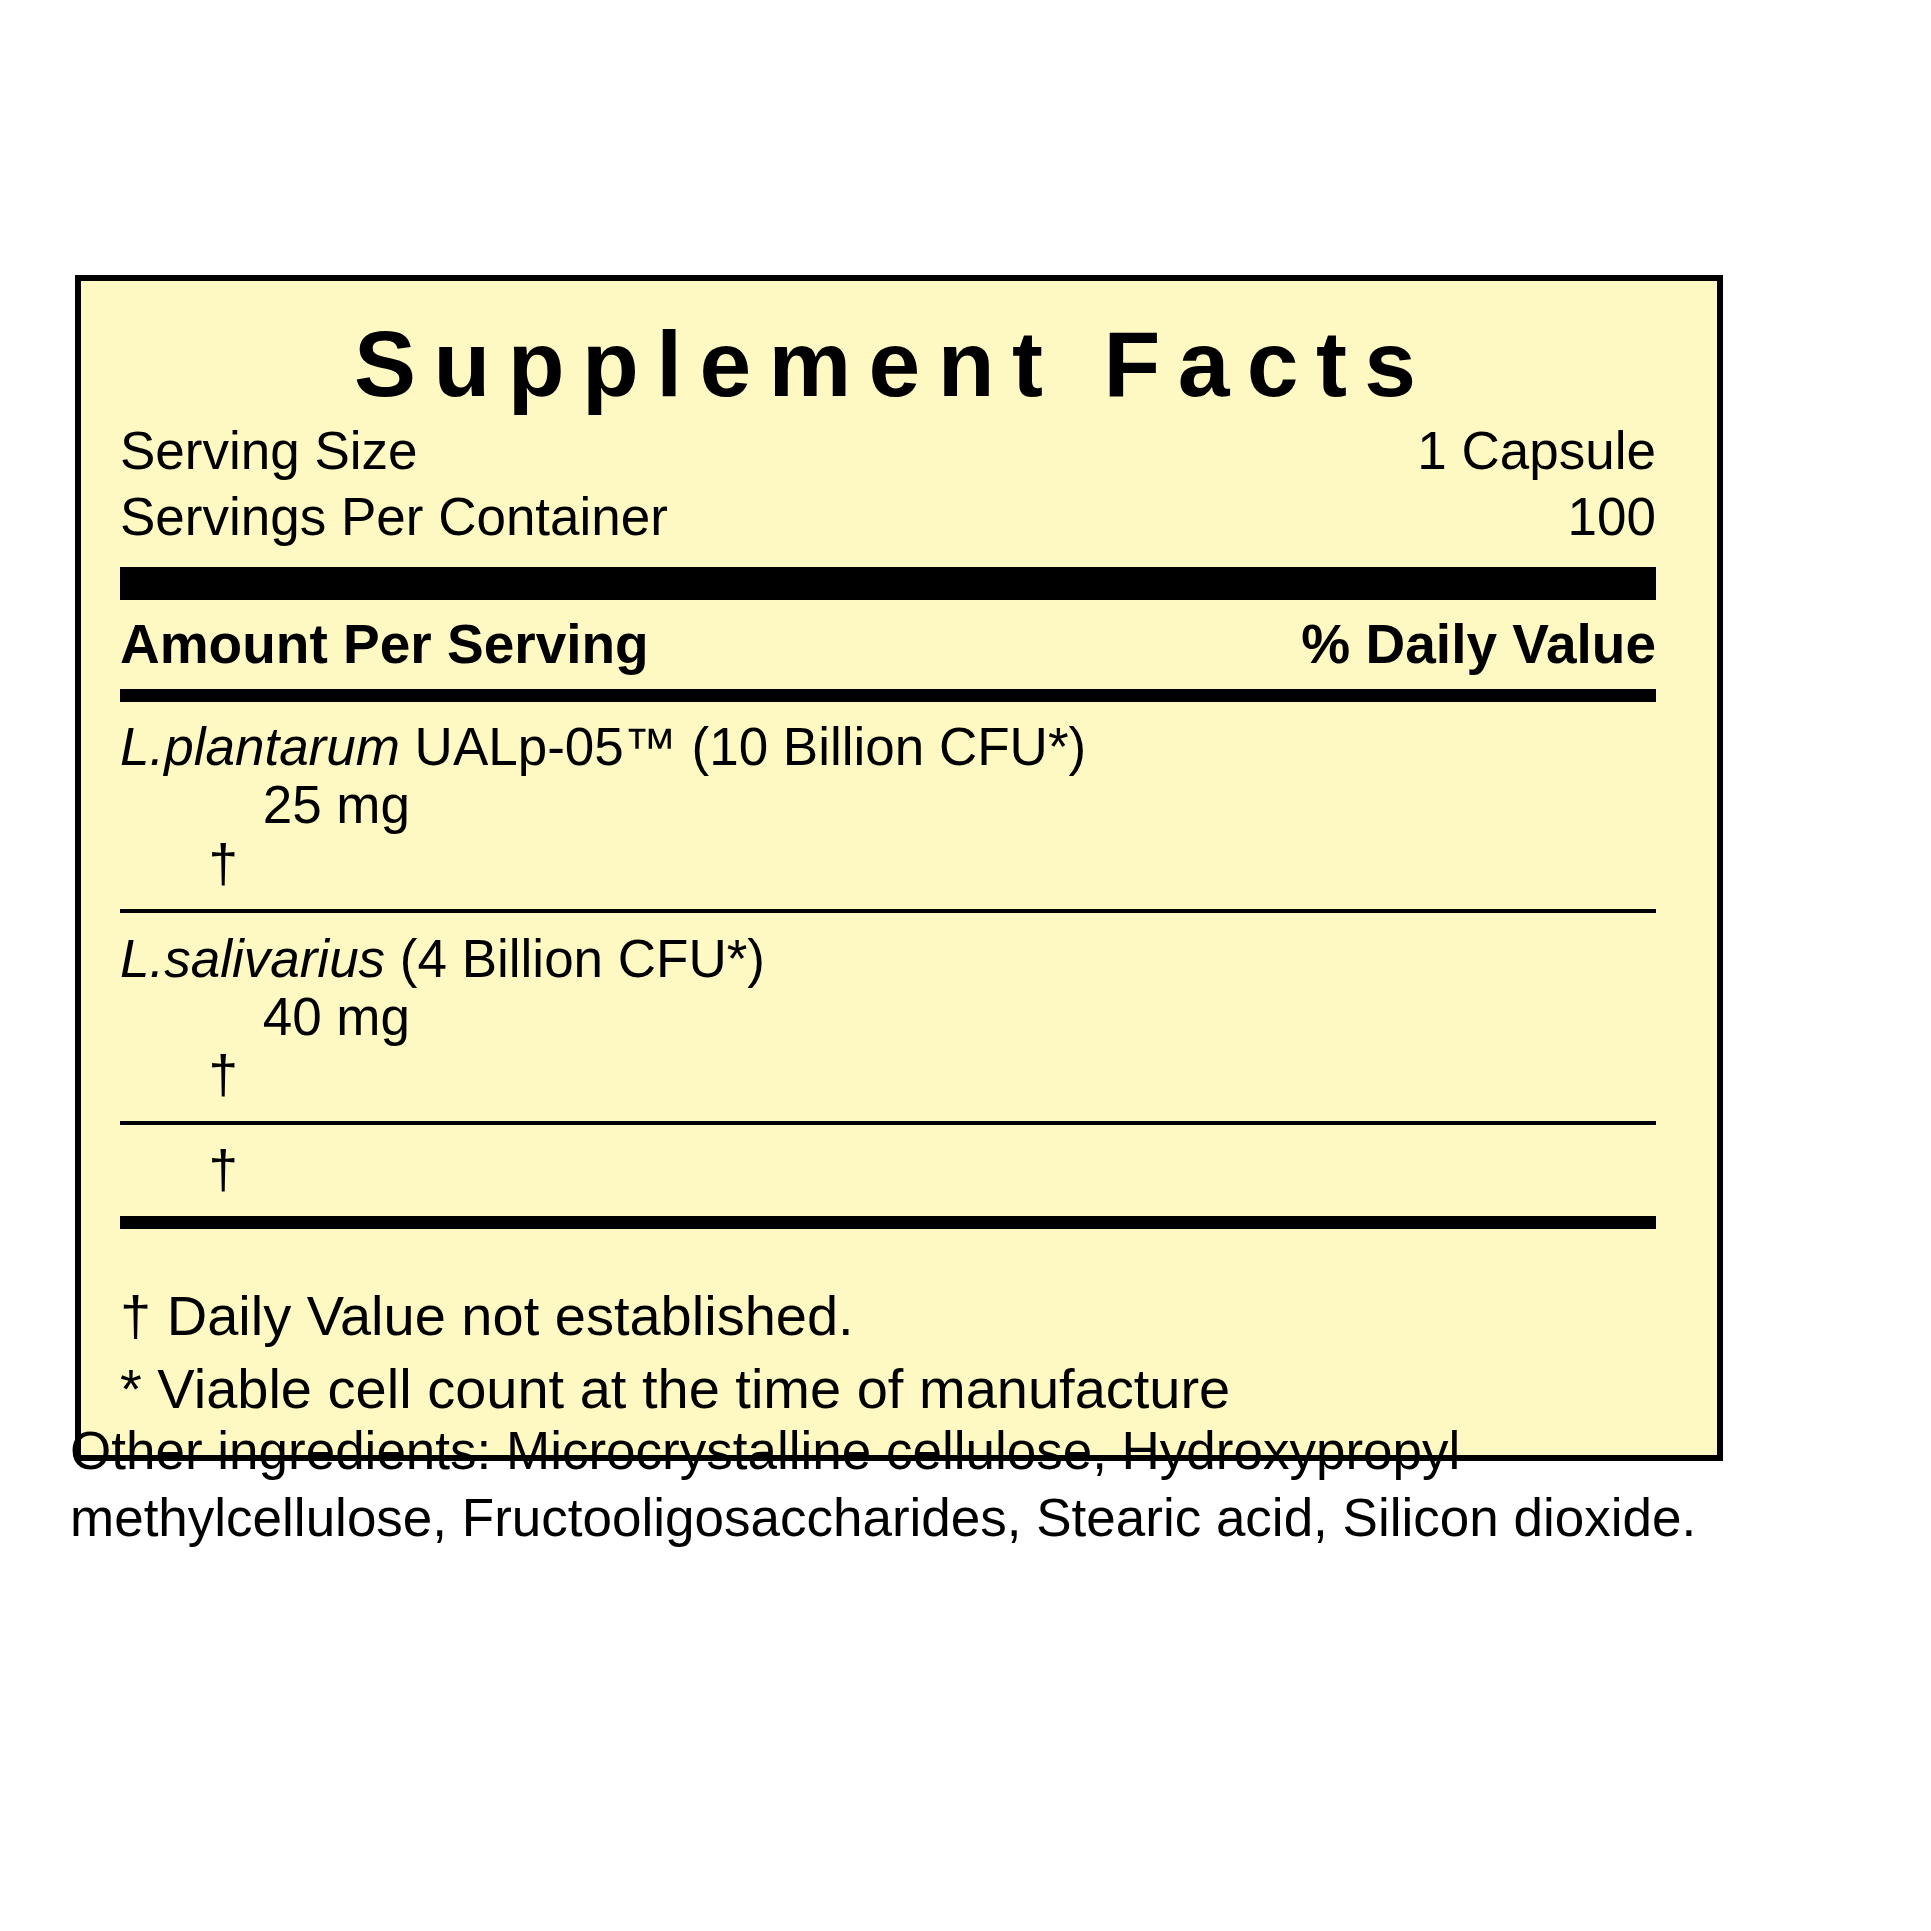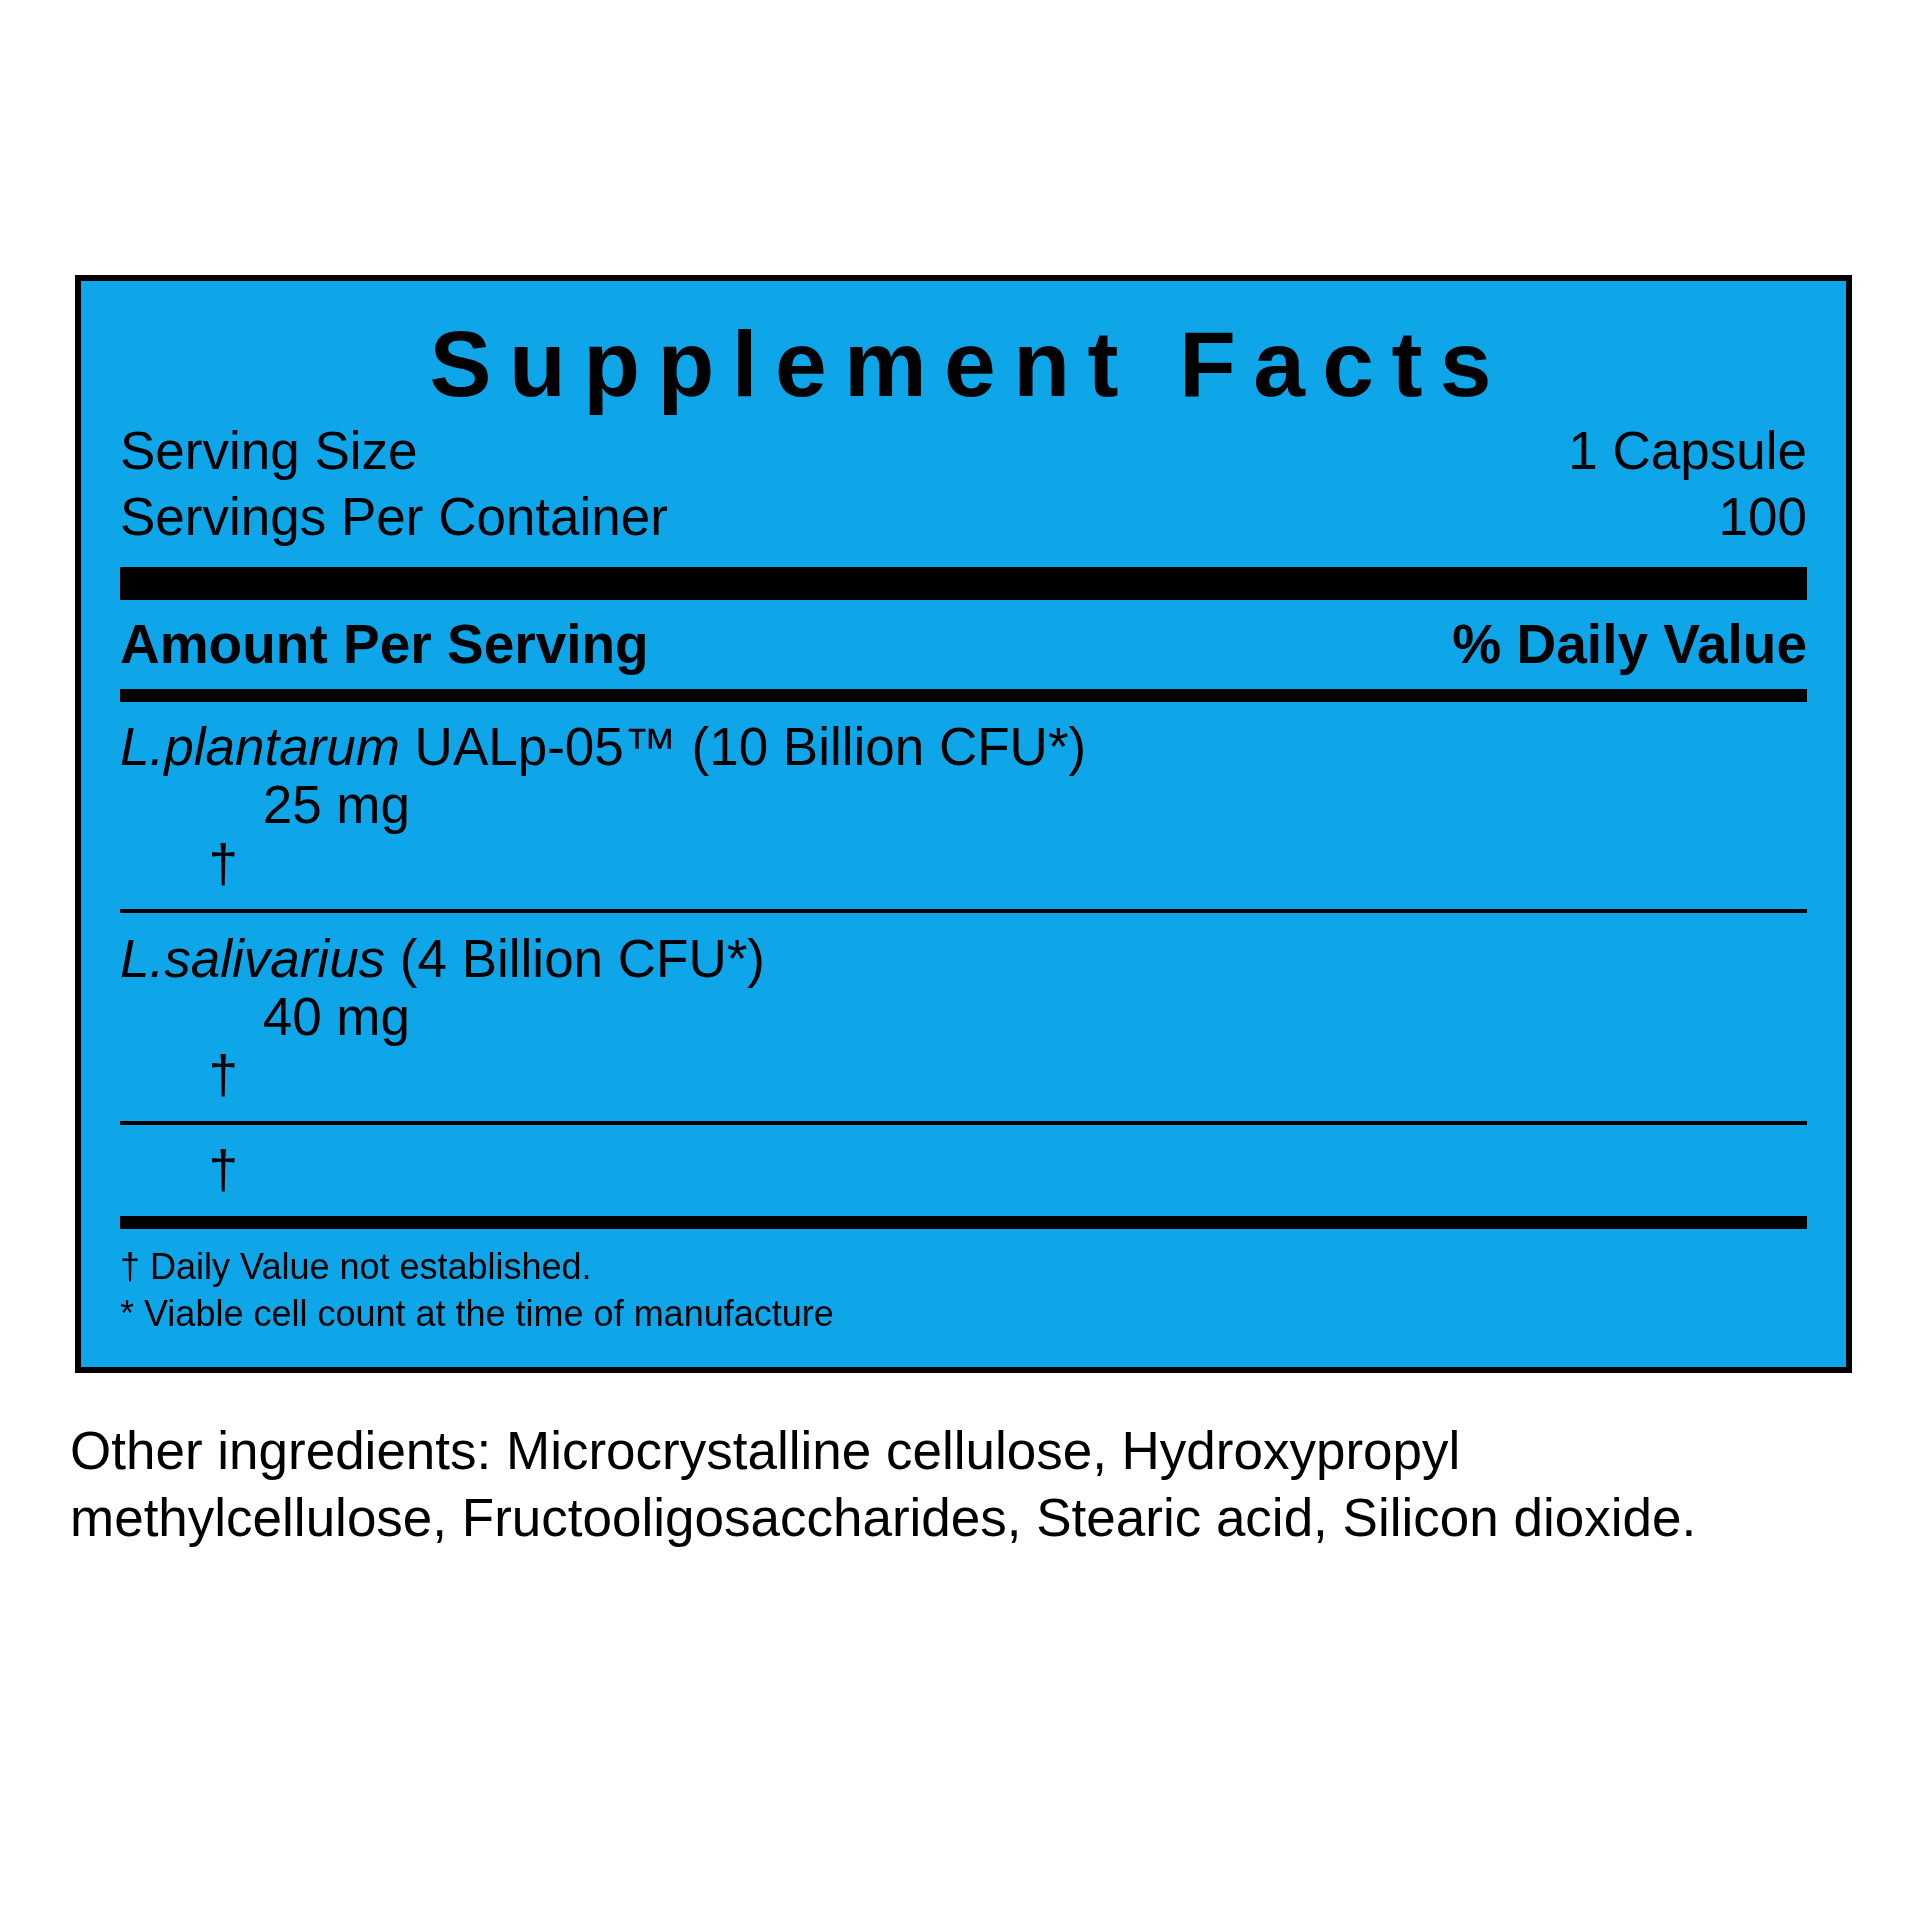--- a/index.html
+++ b/index.html
@@ -19,25 +19,25 @@
     position: relative;
     width: 1931px;
     height: 1931px;
   }
 
   
   .sf-panel {
     position: absolute;
     left: 75px;
     top: 275px;
-    width: 1777px;
+    width: 1648px;
     box-sizing: border-box;
     border: 6.8px solid #000;
-    background: #0ea5e9;
-    padding: 25px 39px 29px 39px;
+    background: #fef9c3;
+    padding: 25px 61px 29px 39px;
   }
 
   .sf-title {
     font-size: 93px;
     font-weight: 700;
     letter-spacing: 17.4px;
     line-height: 1.04;
     text-align: center;
     white-space: nowrap;
     margin: 9.7px 0 5.8px 0;
@@ -102,23 +102,24 @@
     text-align: right;
     white-space: nowrap;
   }
   .ing-dv {
     width: 118px;
     text-align: right;
     white-space: nowrap;
   }
 
   .footnotes {
-    font-size: 36px;
+    font-size: 56px;
     line-height: 1.30;
     padding-top: 15.4px;
+    margin-top: 36px;
   }
 
   .other-ingredients {
     position: absolute;
     left: 70px;
     top: 1417px;
     width: 1632px;
     font-size: 53px;
     line-height: 1.27;
     font-weight: 400;

